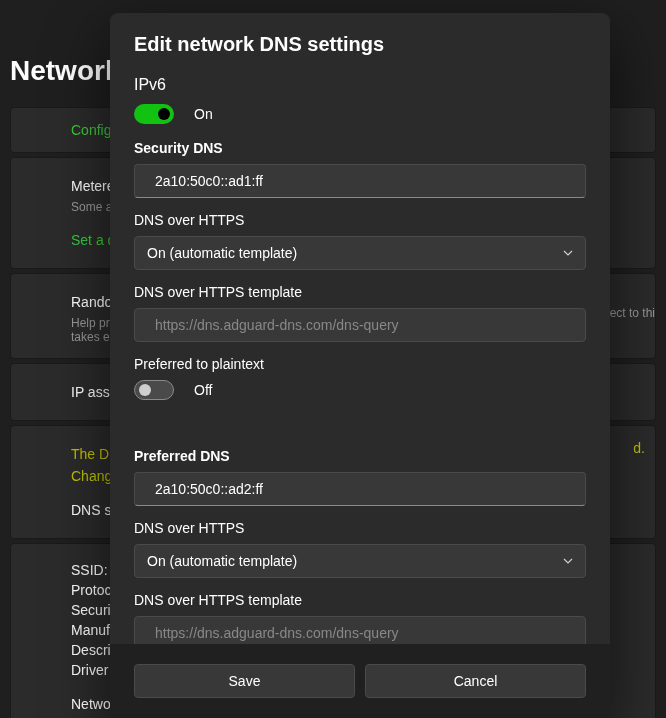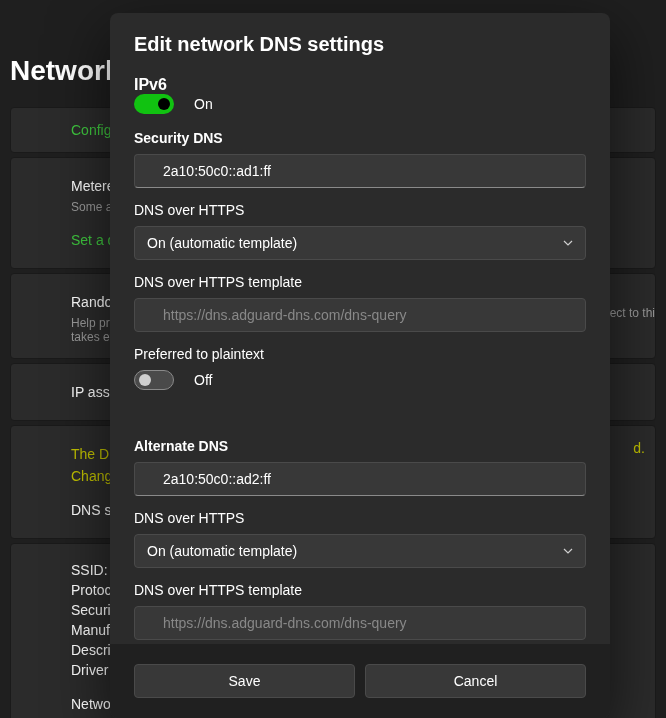--- a/index.html
+++ b/index.html
@@ -64,21 +64,22 @@
   .modal-body::-webkit-scrollbar-track { background: transparent; }
   .modal-body::-webkit-scrollbar-thumb { background: #6a6a6a; border-radius: 2px; }
 
   .modal-title {
     font-size: 20px;
     font-weight: 600;
     margin-bottom: 20px;
   }
   .subheading {
     font-size: 16px;
-    font-weight: 700;
+    font-weight: 400;
+    margin-bottom: 10px;
   }
   .label {
     font-size: 14px;
     font-weight: 400;
     margin: 14px 0 8px 0;
     color: #ffffff;
   }
 
   
   .toggle-row {
@@ -110,21 +111,21 @@
 
   
   .input {
     width: 100%;
     height: 34px;
     background: #383838;
     border: 1px solid #4a4a4a;
     border-bottom: 1px solid #8a8a8a;
     border-radius: 4px;
     color: #ffffff;
-    padding: 0 28px;
+    padding: 0 20px;
     font-size: 14px;
     font-family: inherit;
     outline: none;
   }
   .input.readonly {
     color: #888888;
     border-bottom: 1px solid #4a4a4a;
   }
 
   
@@ -251,21 +252,21 @@
     <div class="toggle-row">
       <div class="toggle off">
           <div class="knob"></div>
         </div>
       <span class="toggle-label">Off</span>
     </div>
 
     <div class="section-gap"></div>
 
     
-    <div class="label" style="font-weight:600;">Alternate DNS</div>
+    <div class="label" style="font-weight:600;">Preferred DNS</div>
     <input class="input" value="2a10:50c0::ad2:ff" style="">
 
     <div class="label">DNS over HTTPS</div>
     <div class="select">
       <span>On (automatic template)</span>
       <span class="chevron">
         <svg viewBox="0 0 10 10" width="10" height="10">
             <path d="M1 3 L5 7 L9 3" stroke="#cfcfcf" stroke-width="1.2" fill="none"></path>
           </svg>
       </span>

